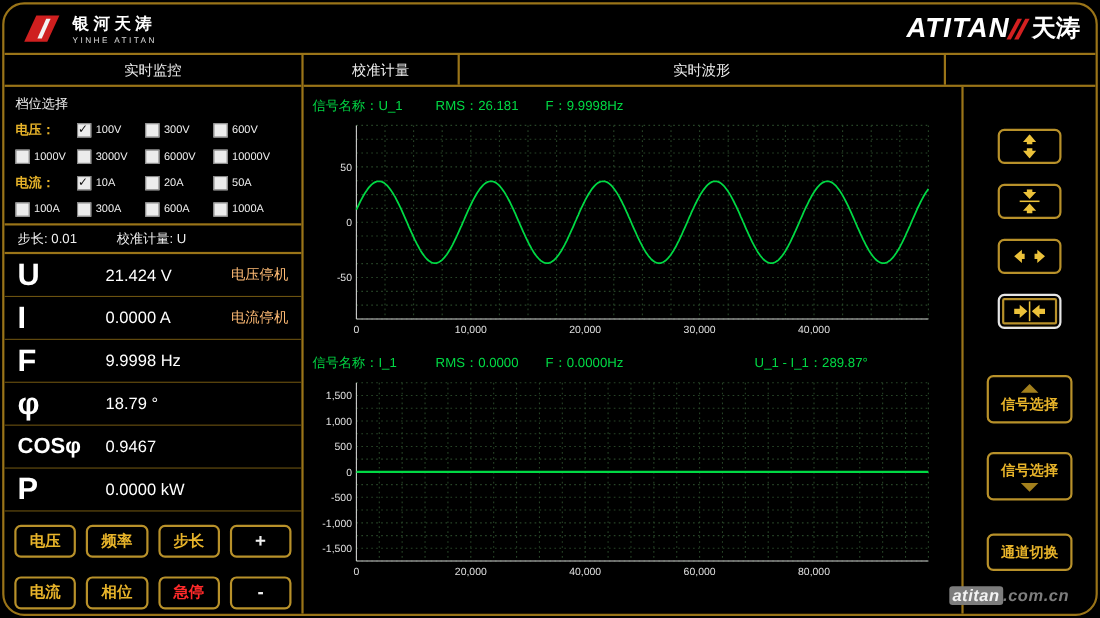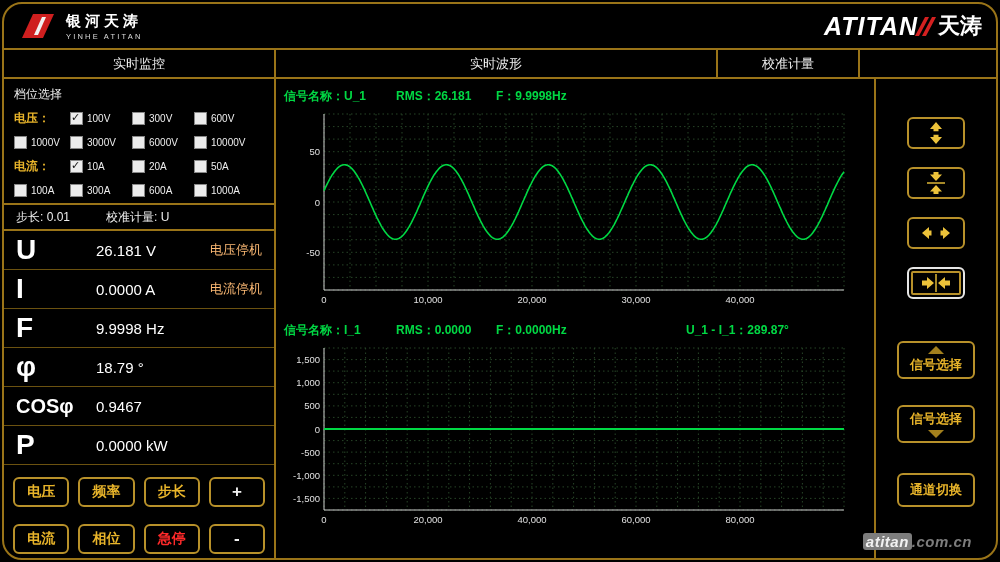--- a/index.html
+++ b/index.html
@@ -41,36 +41,36 @@
   .ctl-btn.white{color:#f0f0f0;font-size:17px;}
   
   .right-area{flex:1;display:flex;flex-direction:column;min-width:0;}
   .tabs-row{height:27px;flex:0 0 27px;display:flex;border-bottom:2px solid #9a7418;}
   .tab{display:flex;align-items:center;justify-content:center;color:#eee;font-size:13px;cursor:pointer;}
   .tab-wave{width:440px;border-right:2px solid #9a7418;}
   .tab-calib{width:140px;border-right:2px solid #9a7418;}
   .tab-rest{flex:1;}
   .content-row{flex:1;display:flex;min-height:0;}
   .charts-col{width:582px;flex:0 0 582px;border-right:2px solid #9a7418;padding:4px 8px;}
-  .chart-head{display:flex;align-items:center;height:26px;font-size:12px;font-weight:bold;color:#00d944;}
+  .chart-head{display:flex;align-items:center;height:26px;font-size:12px;font-weight:normal;color:#00d944;}
   .chart-head.second{margin-top:10px;}
   .ch-name{width:112px;}
   .ch-rms{width:100px;}
   .ch-freq{width:190px;}
   .ch-phase{flex:1;}
   svg.chart{display:block;}
   .grid-line{stroke:#274427;stroke-width:1;stroke-dasharray:1.5 3;}
   .axis-line{stroke:#cfcfcf;stroke-width:1;}
   .tick-label{fill:#e0e0e0;font-size:9.5px;font-family:inherit;}
   
   .controls-col{flex:1;display:flex;flex-direction:column;align-items:center;padding-top:38px;}
   .zoom-btn{width:58px;height:32px;background:#000;border:2px solid #b8912a;border-radius:6px;display:flex;align-items:center;justify-content:center;margin-bottom:18px;cursor:pointer;padding:0;}
   .zoom-btn.active{border-color:#e6e6e6;box-shadow:inset 0 0 0 2px #000,inset 0 0 0 4px #b8912a;}
   .zoom-btn svg{width:30px;height:22px;fill:#ecc23a;}
-  .signal-btn{width:78px;height:38px;background:#000;border:2px solid #b8912a;border-radius:6px;display:flex;flex-direction:column;align-items:center;justify-content:center;color:#e8b42a;font-size:13px;font-weight:bold;font-family:inherit;cursor:pointer;padding:0;}
+  .signal-btn{width:78px;height:44px;background:#000;border:2px solid #b8912a;border-radius:6px;display:flex;flex-direction:column;align-items:center;justify-content:center;color:#e8b42a;font-size:13px;font-weight:bold;font-family:inherit;cursor:pointer;padding:0;}
   .signal-btn.up{margin-top:24px;}
   .signal-btn.down{margin-top:26px;}
   .tri{width:0;height:0;border-left:8px solid transparent;border-right:8px solid transparent;}
   .tri-up{border-bottom:8px solid #a3801d;margin-bottom:2px;}
   .tri-down{border-top:8px solid #a3801d;margin-top:2px;}
   .channel-btn{width:78px;height:34px;margin-top:30px;background:#000;border:2px solid #b8912a;border-radius:6px;color:#e8b42a;font-size:13px;font-weight:bold;font-family:inherit;cursor:pointer;}
   
   .watermark{position:absolute;right:24px;bottom:8px;font-size:15px;font-weight:bold;font-style:italic;letter-spacing:0.5px;}
   .wm-a{background:#7d7d7d;color:#f2f2f2;padding:0 3px;border-radius:3px;}
   .wm-b{color:#7d7d7d;}
@@ -168,21 +168,21 @@
             </label>
           </div>
       </div>
       <div class="step-row">
         <span>步长: 0.01</span>
         <span>校准计量: U</span>
       </div>
       <div class="meas" id="meas-rows">
           <div class="meas-row">
             <span class="meas-sym">U</span>
-            <span class="meas-val">26.181 V</span>
+            <span class="meas-val">21.424 V</span>
             <span class="meas-warn">电压停机</span>
           </div>
           <div class="meas-row">
             <span class="meas-sym">I</span>
             <span class="meas-val">0.0000 A</span>
             <span class="meas-warn">电流停机</span>
           </div>
           <div class="meas-row">
             <span class="meas-sym">F</span>
             <span class="meas-val">9.9998 Hz</span>
@@ -207,22 +207,22 @@
           <button type="button" class="ctl-btn white">+</button>
           <button type="button" class="ctl-btn gold">电流</button>
           <button type="button" class="ctl-btn gold">相位</button>
           <button type="button" class="ctl-btn red">急停</button>
           <button type="button" class="ctl-btn white">-</button>
         </div>
     </aside>
 
     <section class="right-area">
       <div class="tabs-row">
+        <div class="tab tab-calib">校准计量</div>
         <div class="tab tab-wave">实时波形</div>
-        <div class="tab tab-calib">校准计量</div>
         <div class="tab-rest"></div>
       </div>
       <div class="content-row">
         <div class="charts-col">
           <div class="chart-head">
             <span class="ch-name">信号名称：U_1</span>
             <span class="ch-rms">RMS：26.181</span>
             <span class="ch-freq">F：9.9998Hz</span>
           </div>
           <svg class="chart" id="chart1" width="566" height="198">

